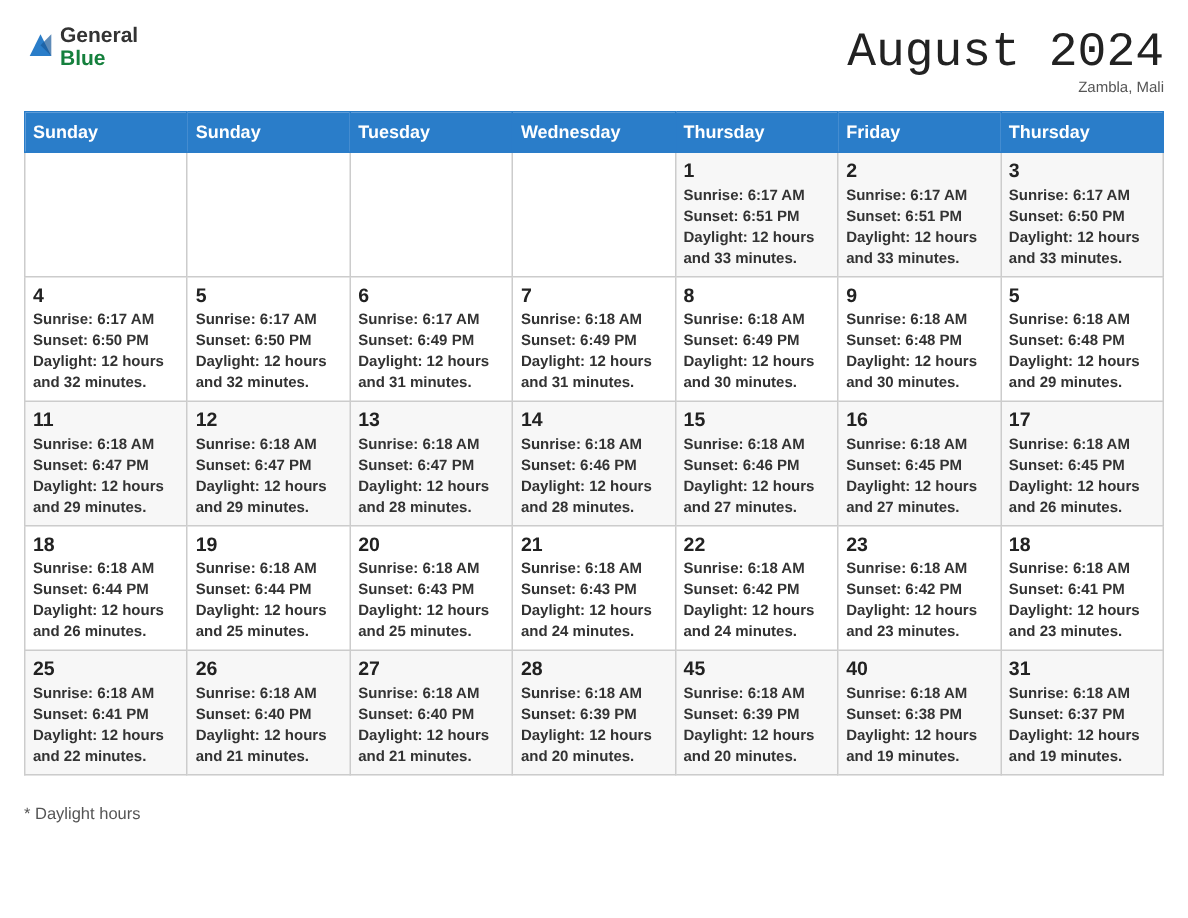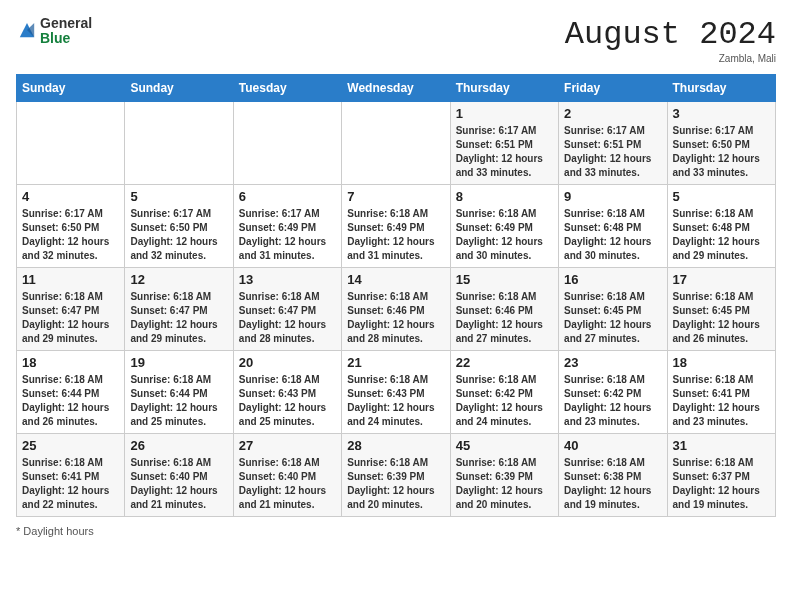--- a/index.html
+++ b/index.html
@@ -84,21 +84,21 @@
     tbody tr:nth-child(odd) td {
       background-color: #f7f7f7;
     }
     tbody tr:nth-child(even) td {
       background-color: #fff;
     }
     td.empty {
       background-color: #fff !important;
     }
     .footer-note {
-      margin-top: 8px;
+      margin-top: 20px;
       font-size: 11px;
       color: #555;
     }
   </style>
 </head>
 <body>
 
 <div class="header-area">
   <div class="logo">
     <svg class="logo-icon" viewBox="0 0 20 22" xmlns="http://www.w3.org/2000/svg">

